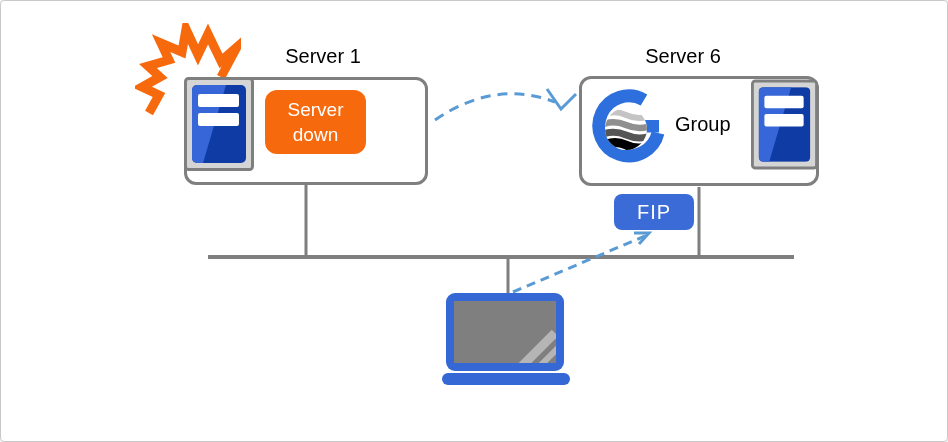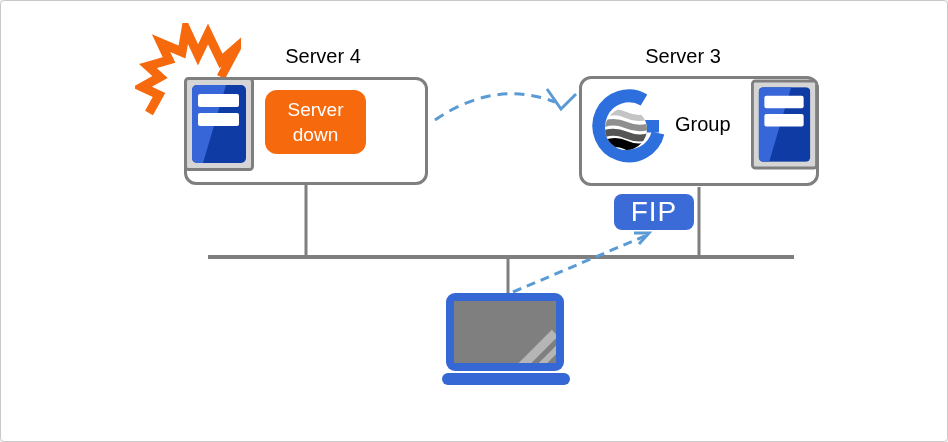--- a/index.html
+++ b/index.html
@@ -28,21 +28,21 @@
   #client-label{left:405px;top:396px;width:200px;}
   #group-label{left:674px;top:112px;width:110px;text-align:left;}
   #server-down-badge{
     left:264px;top:89px;width:101px;height:64px;background:#f7690d;border-radius:12px;
     display:flex;flex-direction:column;align-items:center;justify-content:center;
     color:#ffffff;font-size:19px;line-height:1.32;z-index:4;
   }
   #fip-badge{
     left:613px;top:193px;width:80px;height:36px;background:#3a6bd6;border-radius:8px;
     display:flex;align-items:center;justify-content:center;
-    color:#ffffff;font-size:28px;letter-spacing:1px;z-index:4;
+    color:#ffffff;font-size:20px;letter-spacing:1px;z-index:4;
   }
   #laptop-icon{left:440px;top:290px;z-index:3;}
 </style>
 </head>
 <body>
 
 <div class="canvas">
 
   <svg id="connectors" class="abs" width="946" height="440" viewBox="0 0 946 440">
 
@@ -58,21 +58,21 @@
     <path d="M 546 88 L 560 108 L 575 93" fill="none" stroke="#5b9bd5" stroke-width="3" stroke-linejoin="miter"></path>
 
     <path d="M 512 291 L 644 235" fill="none" stroke="#5b9bd5" stroke-width="3" stroke-dasharray="9 6"></path>
     <path d="M 633 232 L 648 232 L 638 243" fill="none" stroke="#5b9bd5" stroke-width="3" stroke-linejoin="miter"></path>
   </svg>
 
   <svg id="explosion" class="abs" width="106" height="100" viewBox="0 0 106 100">
     <polyline points="14,90 24,72 7,64 25,54 13,43 34,37 26,20 47,29 51,6 63,32 73,11 86,38 102,24 86,54" fill="none" stroke="#f7690d" stroke-width="9" stroke-linejoin="miter" stroke-miterlimit="12"></polyline>
   </svg>
 
-  <div class="abs node-label" id="server1-label">Server 4</div>
+  <div class="abs node-label" id="server1-label">Server 1</div>
   <div class="abs node-box" id="server1-box"></div>
   <svg id="server1-icon" class="abs" width="70" height="94" viewBox="0 0 70 94">
     <defs>
         <clipPath id="twr1">
           <rect x="8" y="8" width="54" height="78" rx="5"></rect>
         </clipPath>
       </defs>
     <rect x="1.5" y="1.5" width="67" height="91" rx="3" fill="#d5d5d5" stroke="#7f7f7f" stroke-width="3"></rect>
     <g clip-path="url(#twr1)">
       <rect x="8" y="8" width="54" height="78" fill="#0f3ba5"></rect>
@@ -80,21 +80,21 @@
     </g>
     <rect x="14" y="17" width="41" height="13" rx="2" fill="#ffffff"></rect>
     <rect x="14" y="36" width="41" height="13" rx="2" fill="#ffffff"></rect>
   </svg>
   <div class="abs" id="server-down-badge">
     <span>Server</span>
     <span>down</span>
   </div>
 
 
-  <div class="abs node-label" id="server2-label">Server 3</div>
+  <div class="abs node-label" id="server2-label">Server 6</div>
   <div class="abs node-box" id="server2-box"></div>
   <svg id="group-logo" class="abs" width="74" height="74" viewBox="0 0 74 74">
     <defs>
         <clipPath id="sph">
           <circle cx="34" cy="40" r="21"></circle>
         </clipPath>
       </defs>
     <path d="M 52 11 A 30 30 0 1 0 66 44" fill="none" stroke="#2e6fde" stroke-width="13"></path>
     <rect x="40" y="31" width="27" height="12.5" fill="#2e6fde"></rect>
     <g clip-path="url(#sph)">

